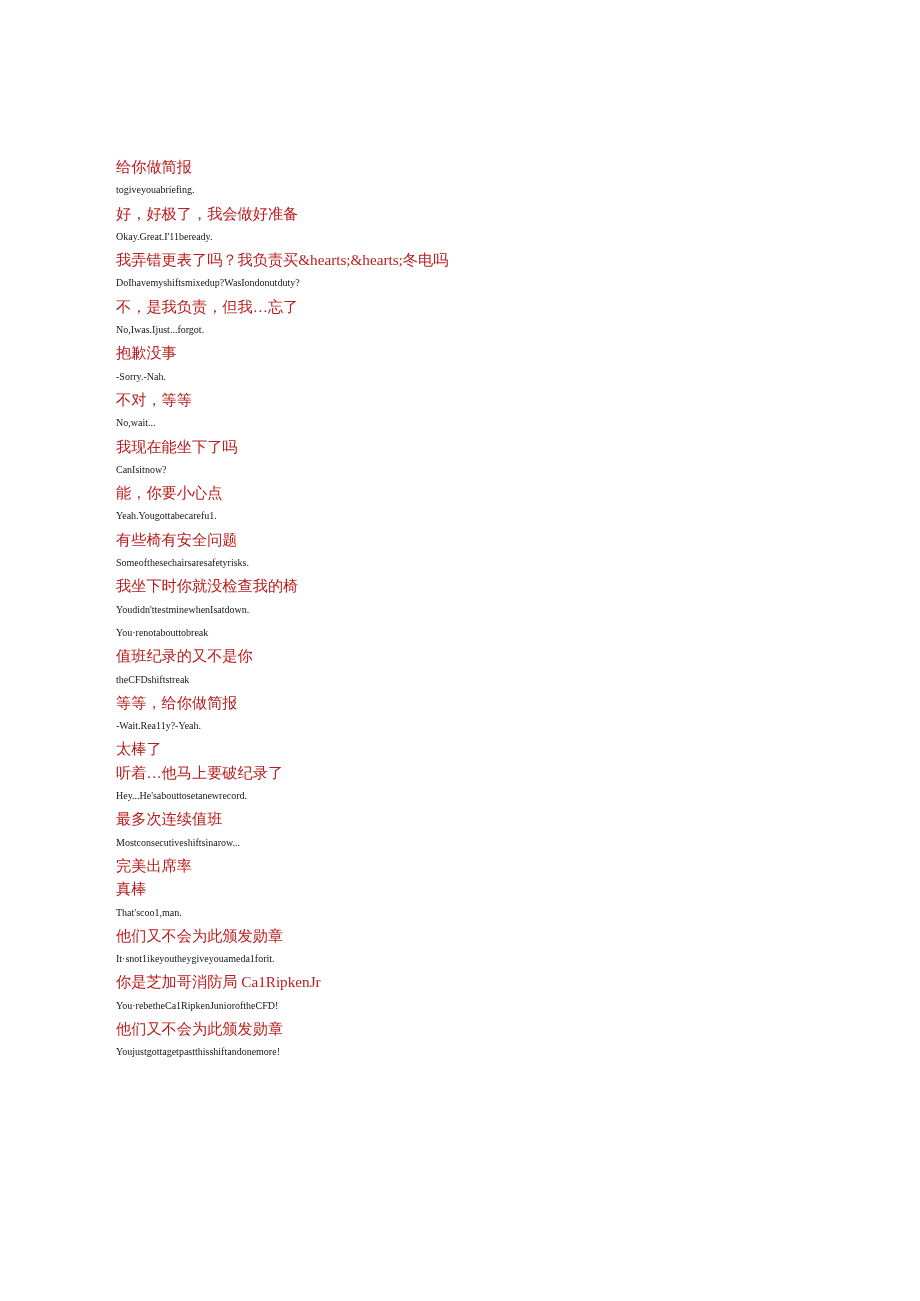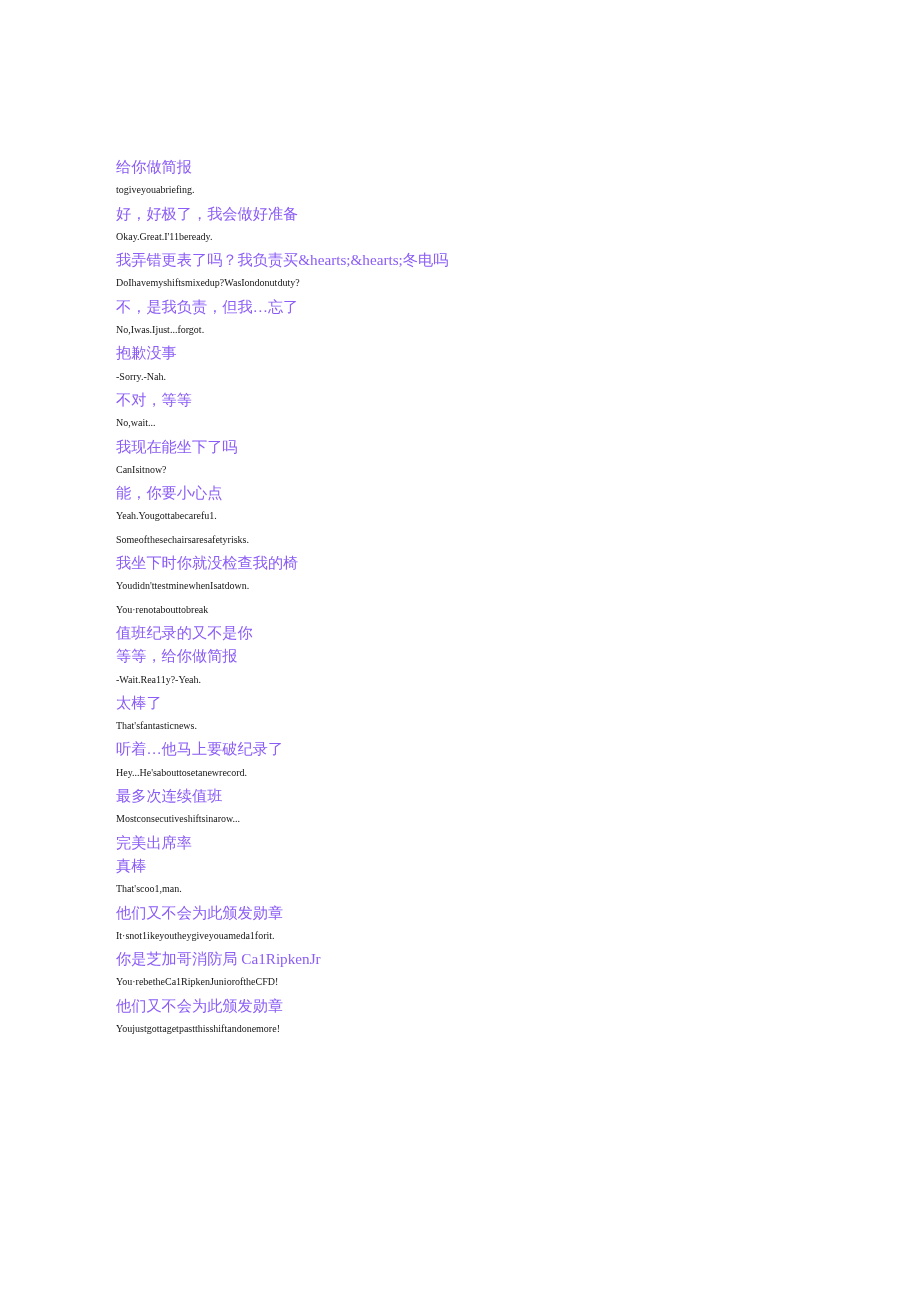--- a/index.html
+++ b/index.html
@@ -31,21 +31,21 @@
   .line {
     display: block;
     font-size: 15.3px;
     line-height: 23.3px;
     white-space: pre;
     letter-spacing: 0;
     color: #1c1c1c;
   }
   .line.zh {
     font-size: 15.2px;
-    color: #8b5cf6;
+    color: #b91c1c;
   }
   .line.en {
     font-size: 10px;
     color: #141414;
   }
 </style>
 </head>
 <body>
 
 <div class="page">
@@ -59,29 +59,30 @@
       <span class="line zh">不，是我负责，但我…忘了</span>
       <span class="line en">No,Iwas.Ijust...forgot.</span>
       <span class="line zh">抱歉没事</span>
       <span class="line en">-Sorry.-Nah.</span>
       <span class="line zh">不对，等等</span>
       <span class="line en">No,wait...</span>
       <span class="line zh">我现在能坐下了吗</span>
       <span class="line en">CanIsitnow?</span>
       <span class="line zh">能，你要小心点</span>
       <span class="line en">Yeah.Yougottabecarefu1.</span>
+      <span class="line zh">有些椅有安全问题</span>
       <span class="line en">Someofthesechairsaresafetyrisks.</span>
       <span class="line zh">我坐下时你就没检查我的椅</span>
       <span class="line en">Youdidn'ttestminewhenIsatdown.</span>
       <span class="line en">You·renotabouttobreak</span>
       <span class="line zh">值班纪录的又不是你</span>
+      <span class="line en">theCFDshiftstreak</span>
       <span class="line zh">等等，给你做简报</span>
       <span class="line en">-Wait.Rea11y?-Yeah.</span>
       <span class="line zh">太棒了</span>
-      <span class="line en">That'sfantasticnews.</span>
       <span class="line zh">听着…他马上要破纪录了</span>
       <span class="line en">Hey...He'sabouttosetanewrecord.</span>
       <span class="line zh">最多次连续值班</span>
       <span class="line en">Mostconsecutiveshiftsinarow...</span>
       <span class="line zh">完美出席率</span>
       <span class="line zh">真棒</span>
       <span class="line en">That'scoo1,man.</span>
       <span class="line zh">他们又不会为此颁发勋章</span>
       <span class="line en">It·snot1ikeyoutheygiveyouameda1forit.</span>
       <span class="line zh">你是芝加哥消防局 Ca1RipkenJr</span>

